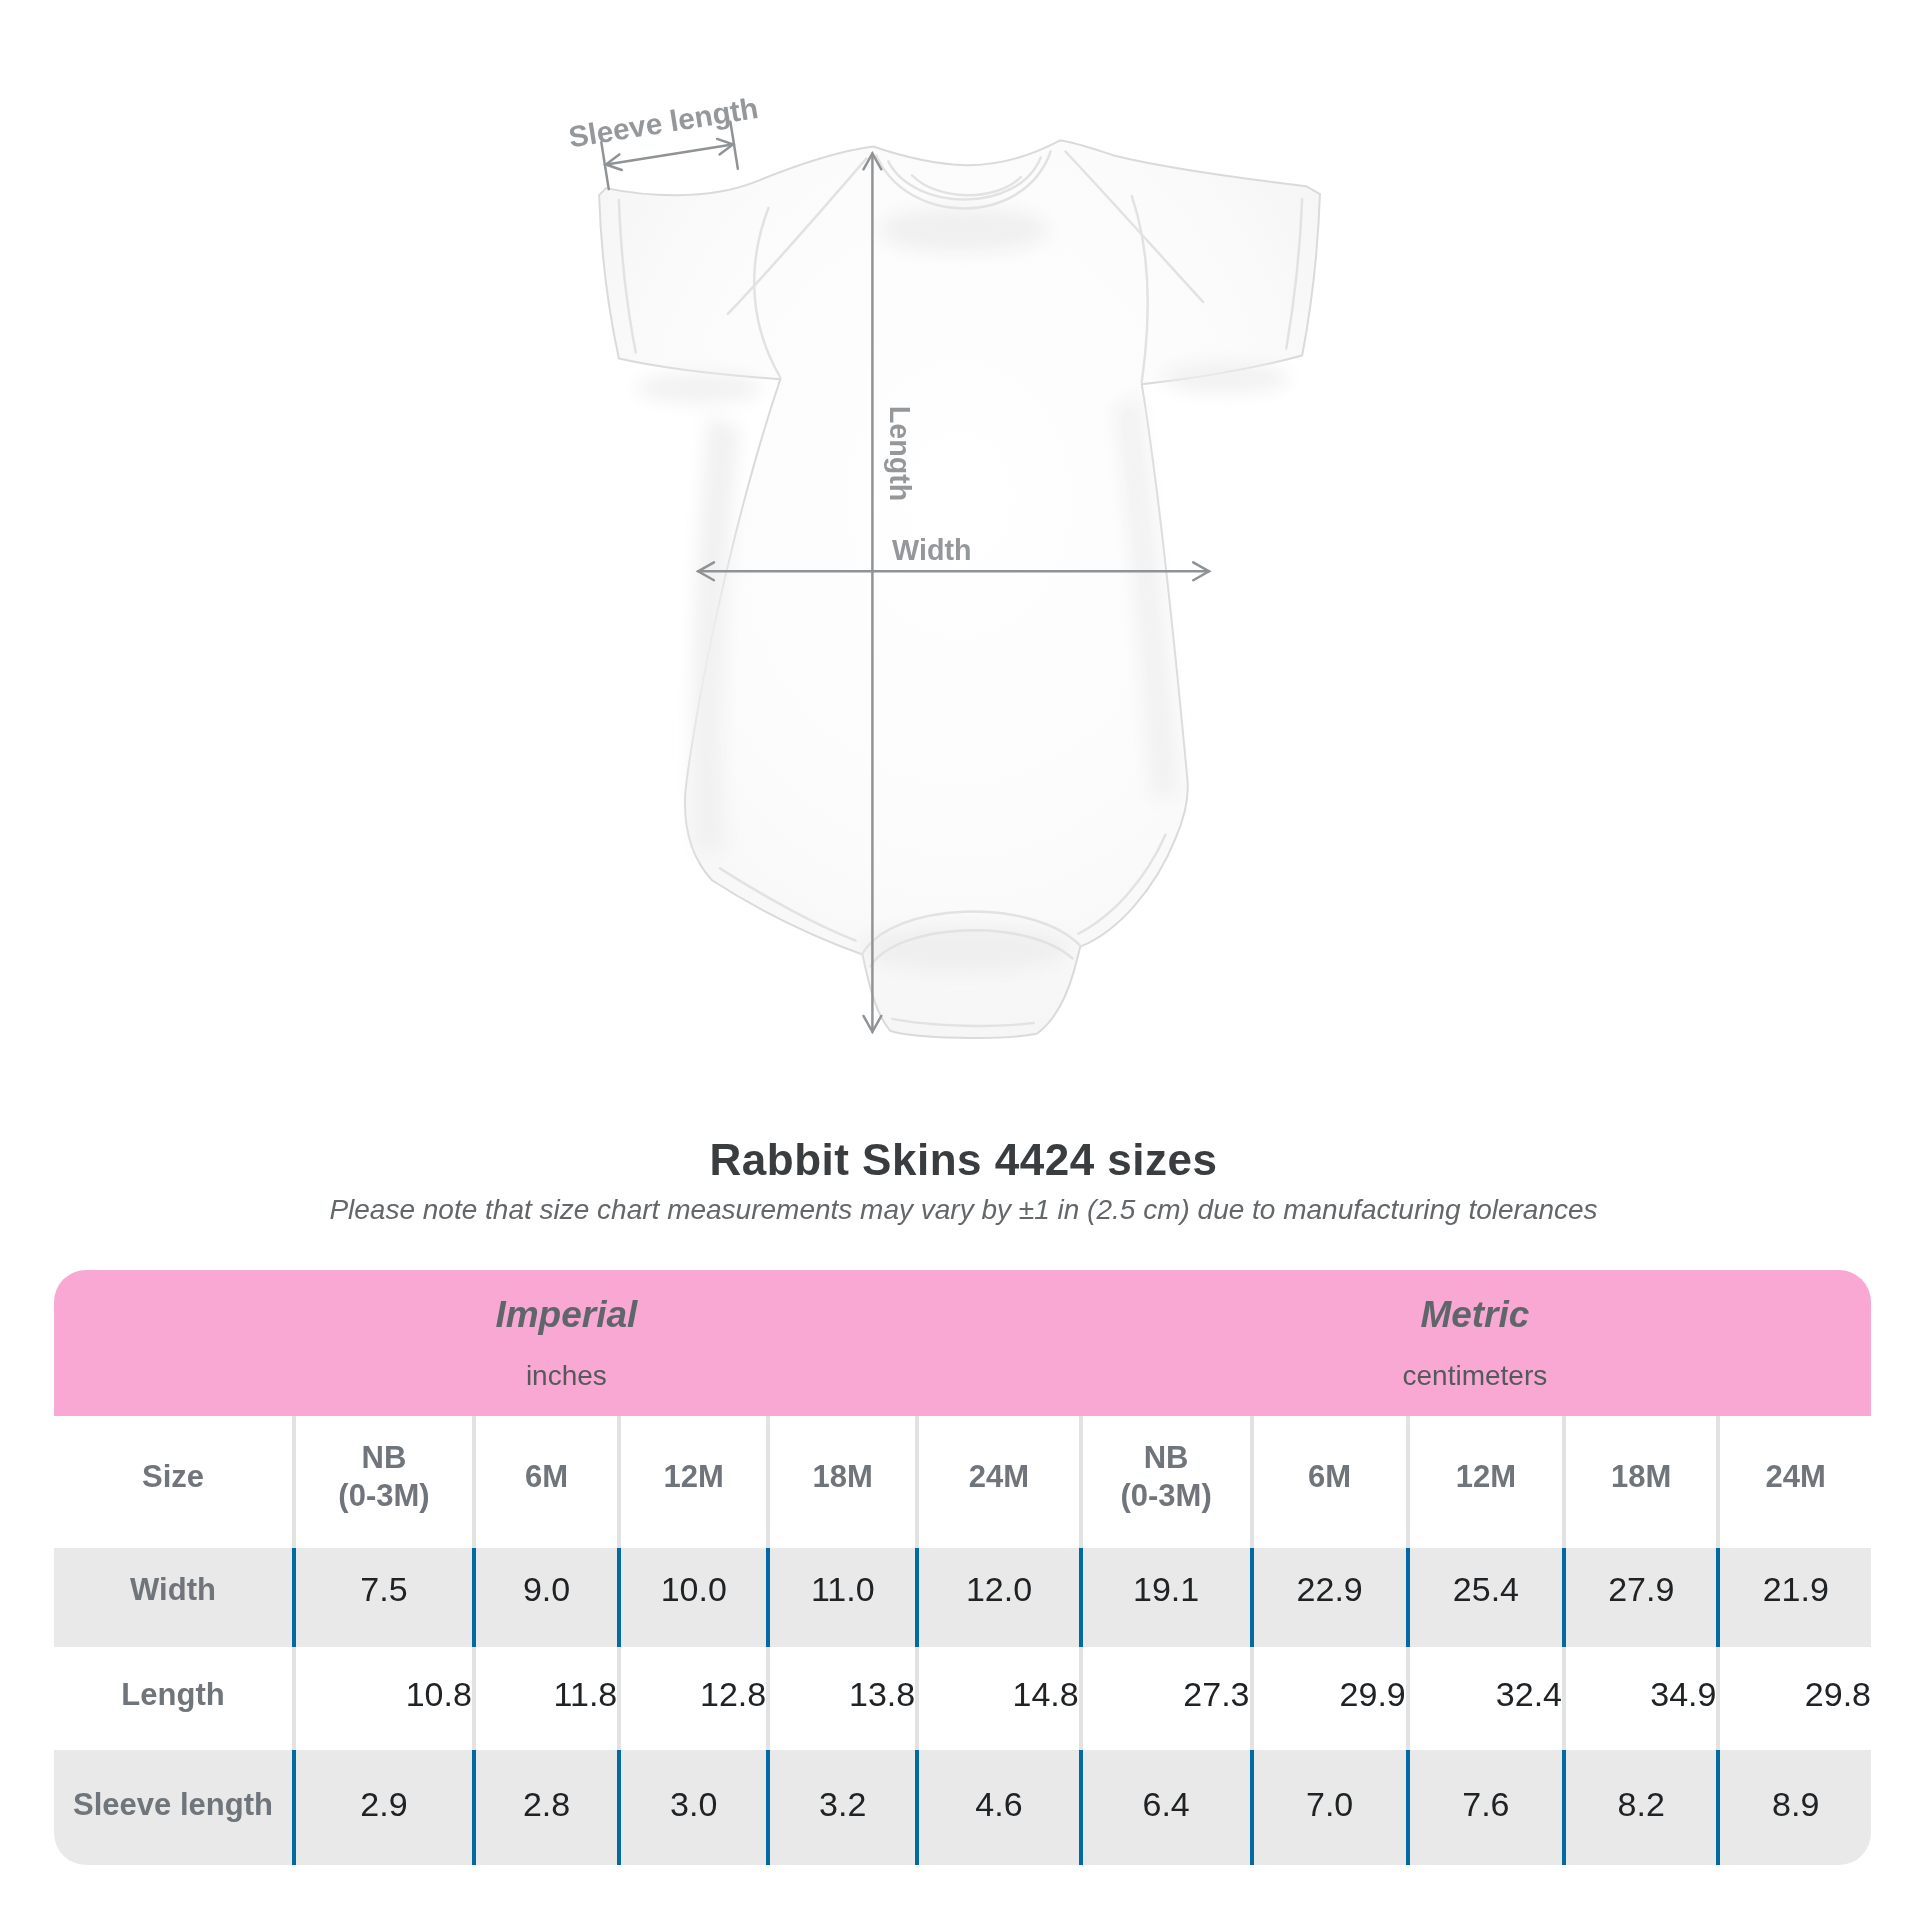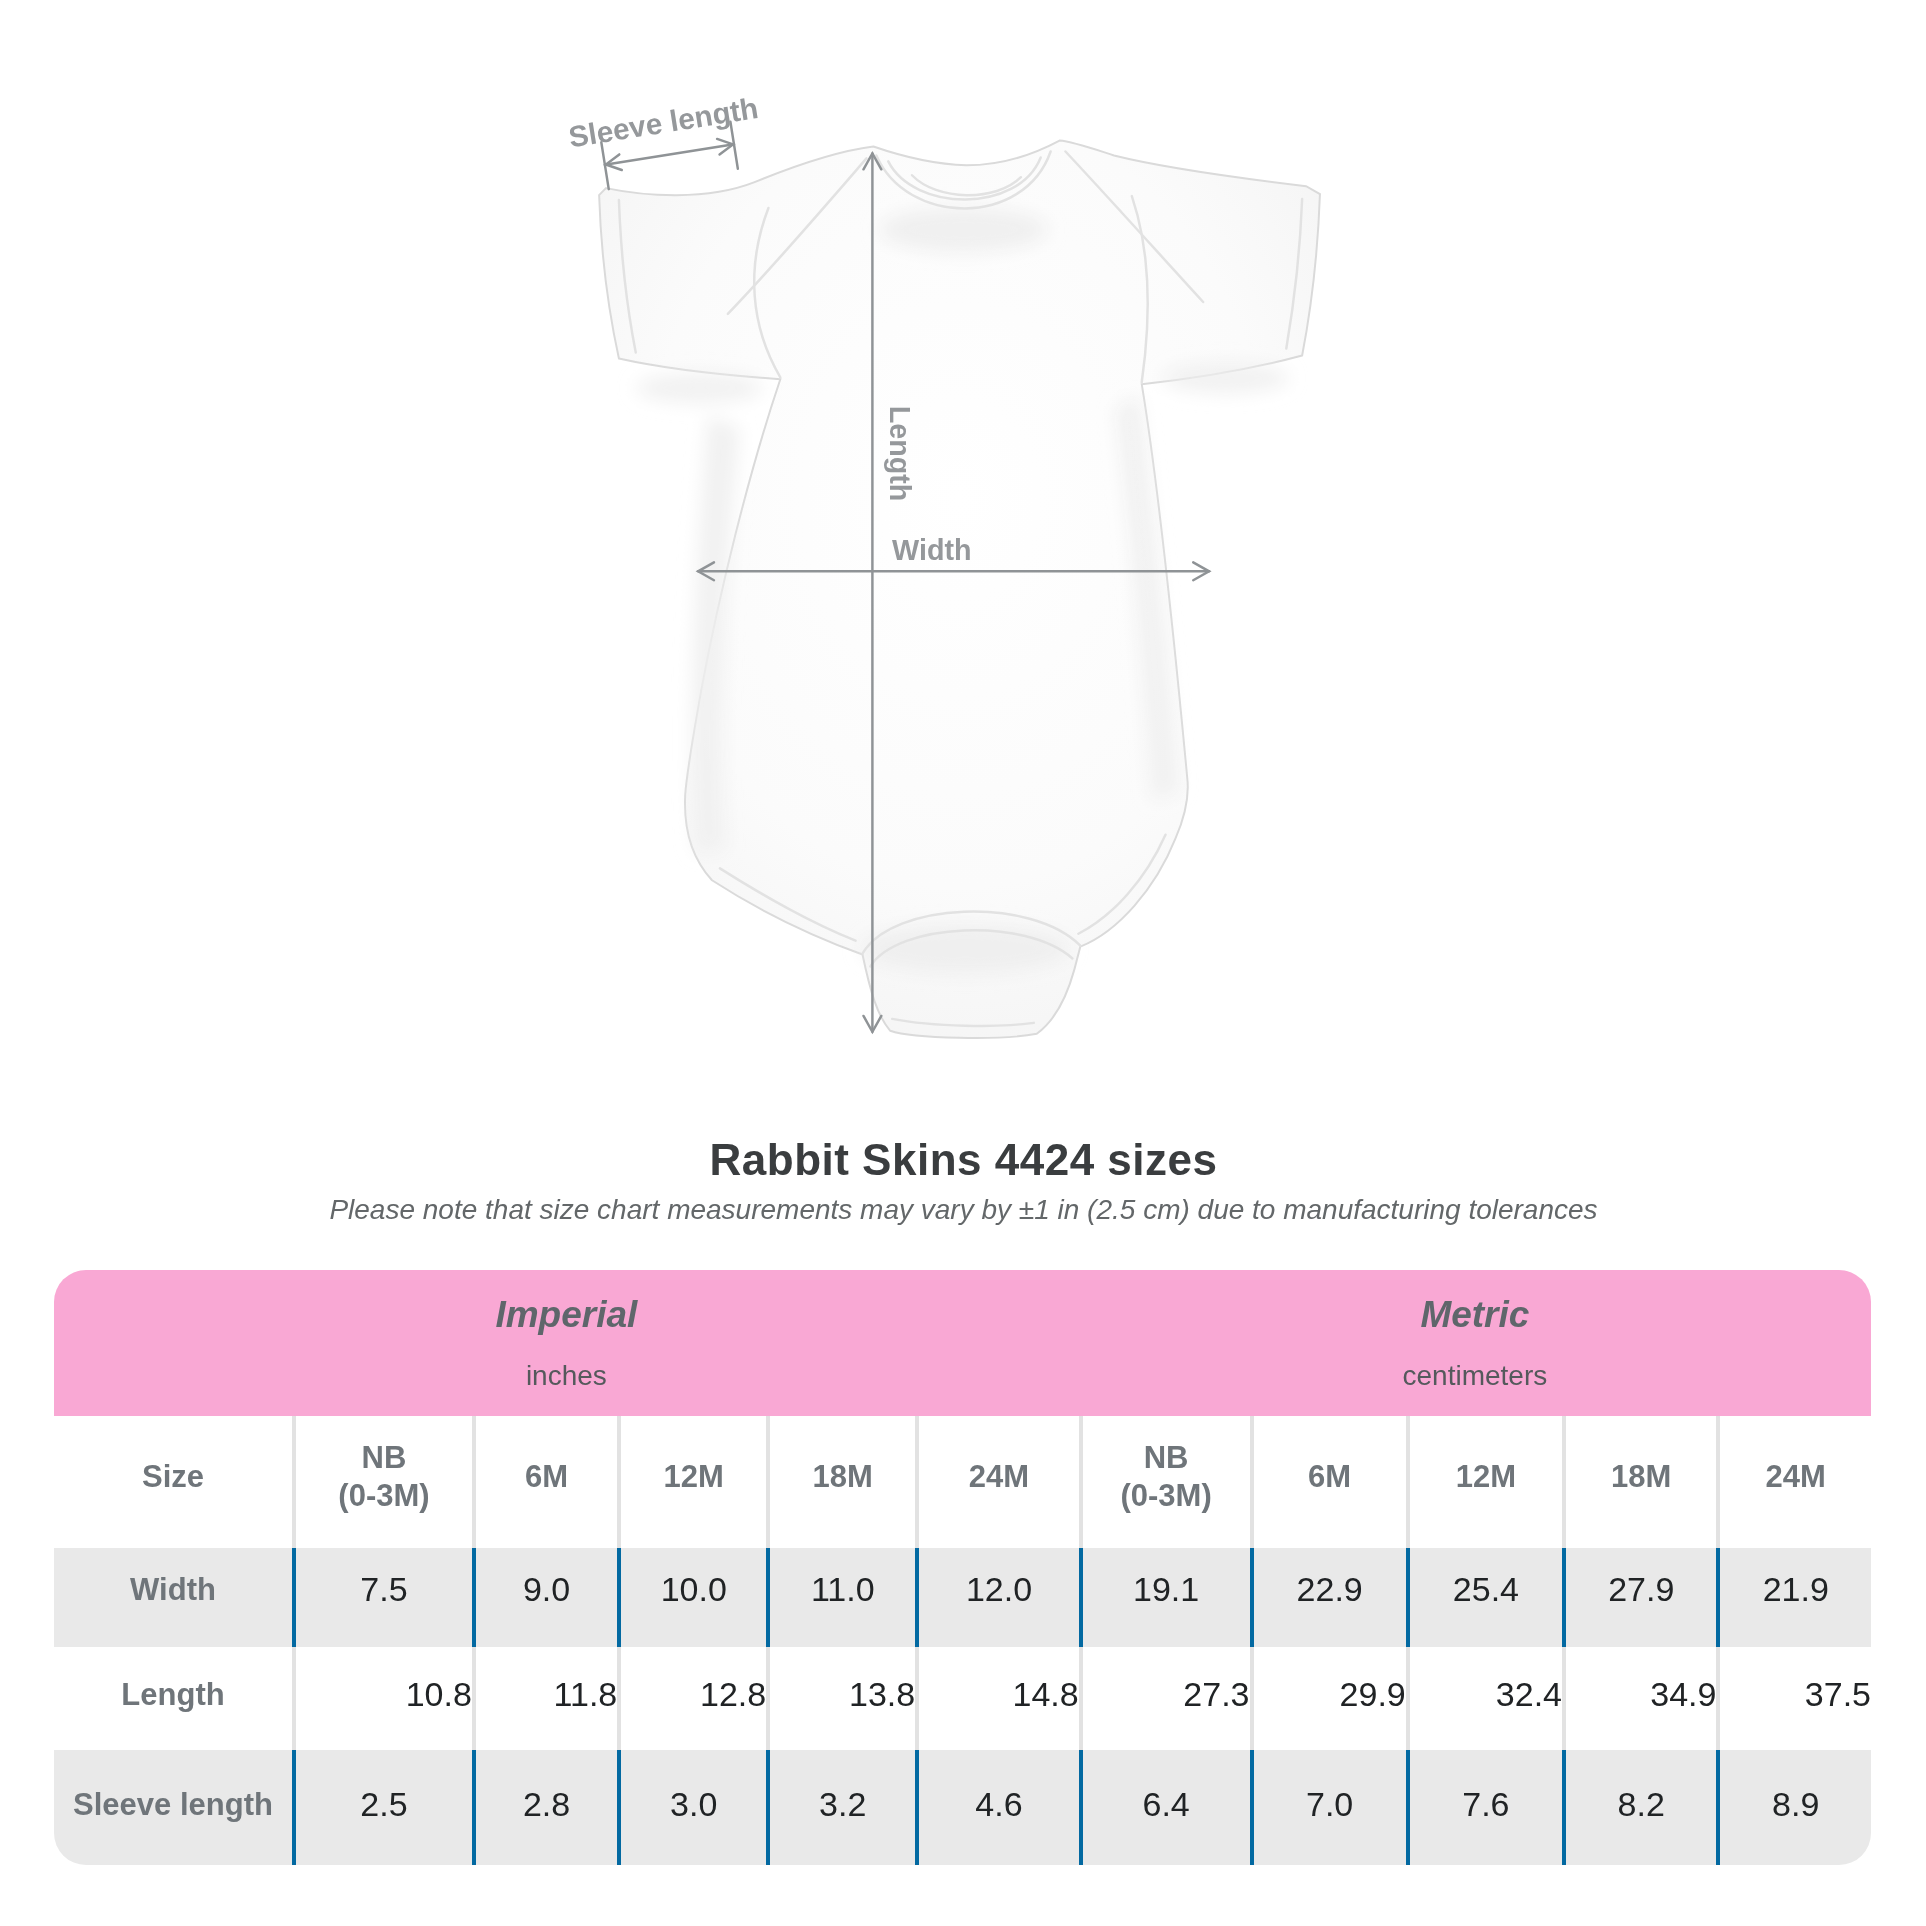--- a/index.html
+++ b/index.html
@@ -212,25 +212,25 @@
         <td><span class="rowlabel">Length</span></td>
         <td><span class="val">10.8</span></td>
         <td><span class="val">11.8</span></td>
         <td><span class="val">12.8</span></td>
         <td><span class="val">13.8</span></td>
         <td><span class="val">14.8</span></td>
         <td><span class="val">27.3</span></td>
         <td><span class="val">29.9</span></td>
         <td><span class="val">32.4</span></td>
         <td><span class="val">34.9</span></td>
-        <td><span class="val">37.5</span></td>
+        <td><span class="val">29.8</span></td>
       </tr>
       <tr class="row-gray r-sleeve">
         <td><span class="rowlabel">Sleeve length</span></td>
-        <td><span class="val">2.5</span></td>
+        <td><span class="val">2.9</span></td>
         <td><span class="val">2.8</span></td>
         <td><span class="val">3.0</span></td>
         <td><span class="val">3.2</span></td>
         <td><span class="val">4.6</span></td>
         <td><span class="val">6.4</span></td>
         <td><span class="val">7.0</span></td>
         <td><span class="val">7.6</span></td>
         <td><span class="val">8.2</span></td>
         <td><span class="val">8.9</span></td>
       </tr>

